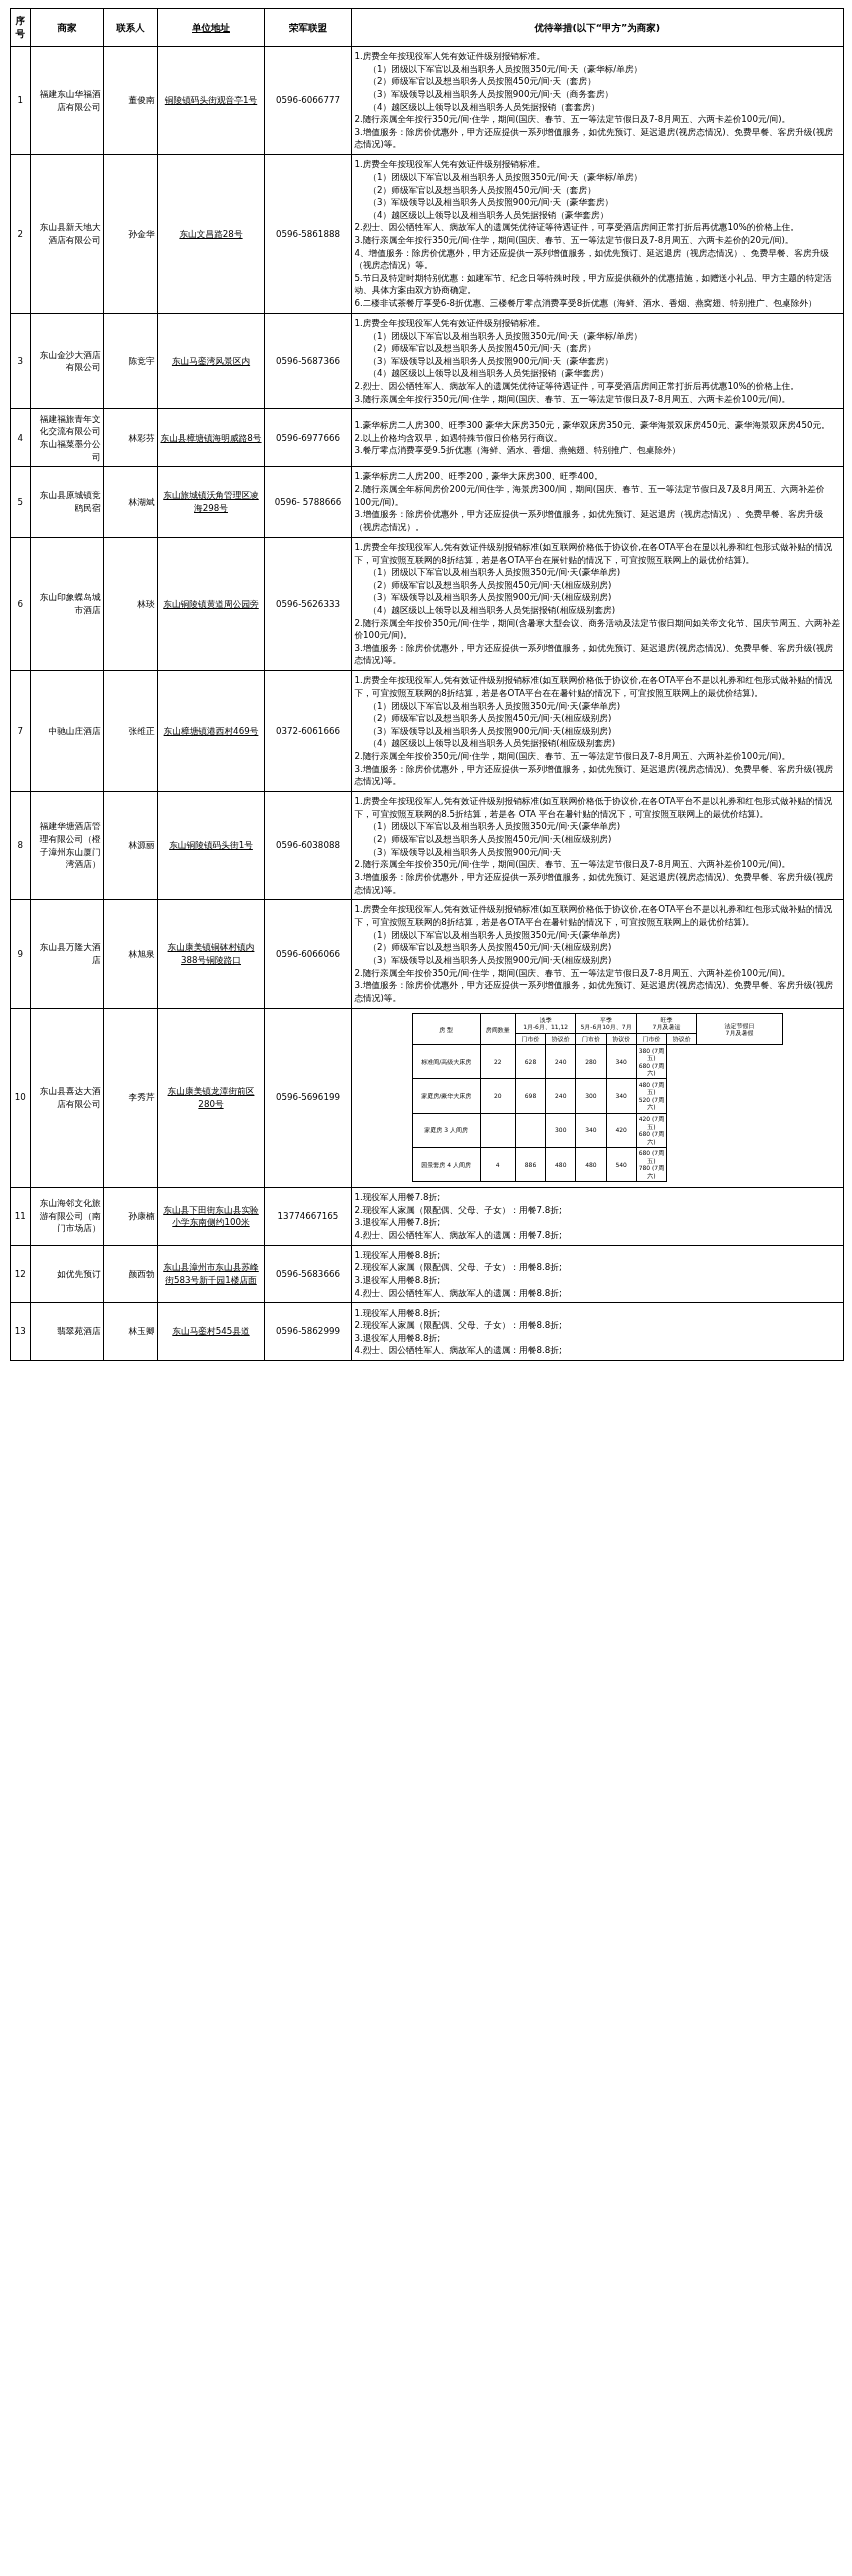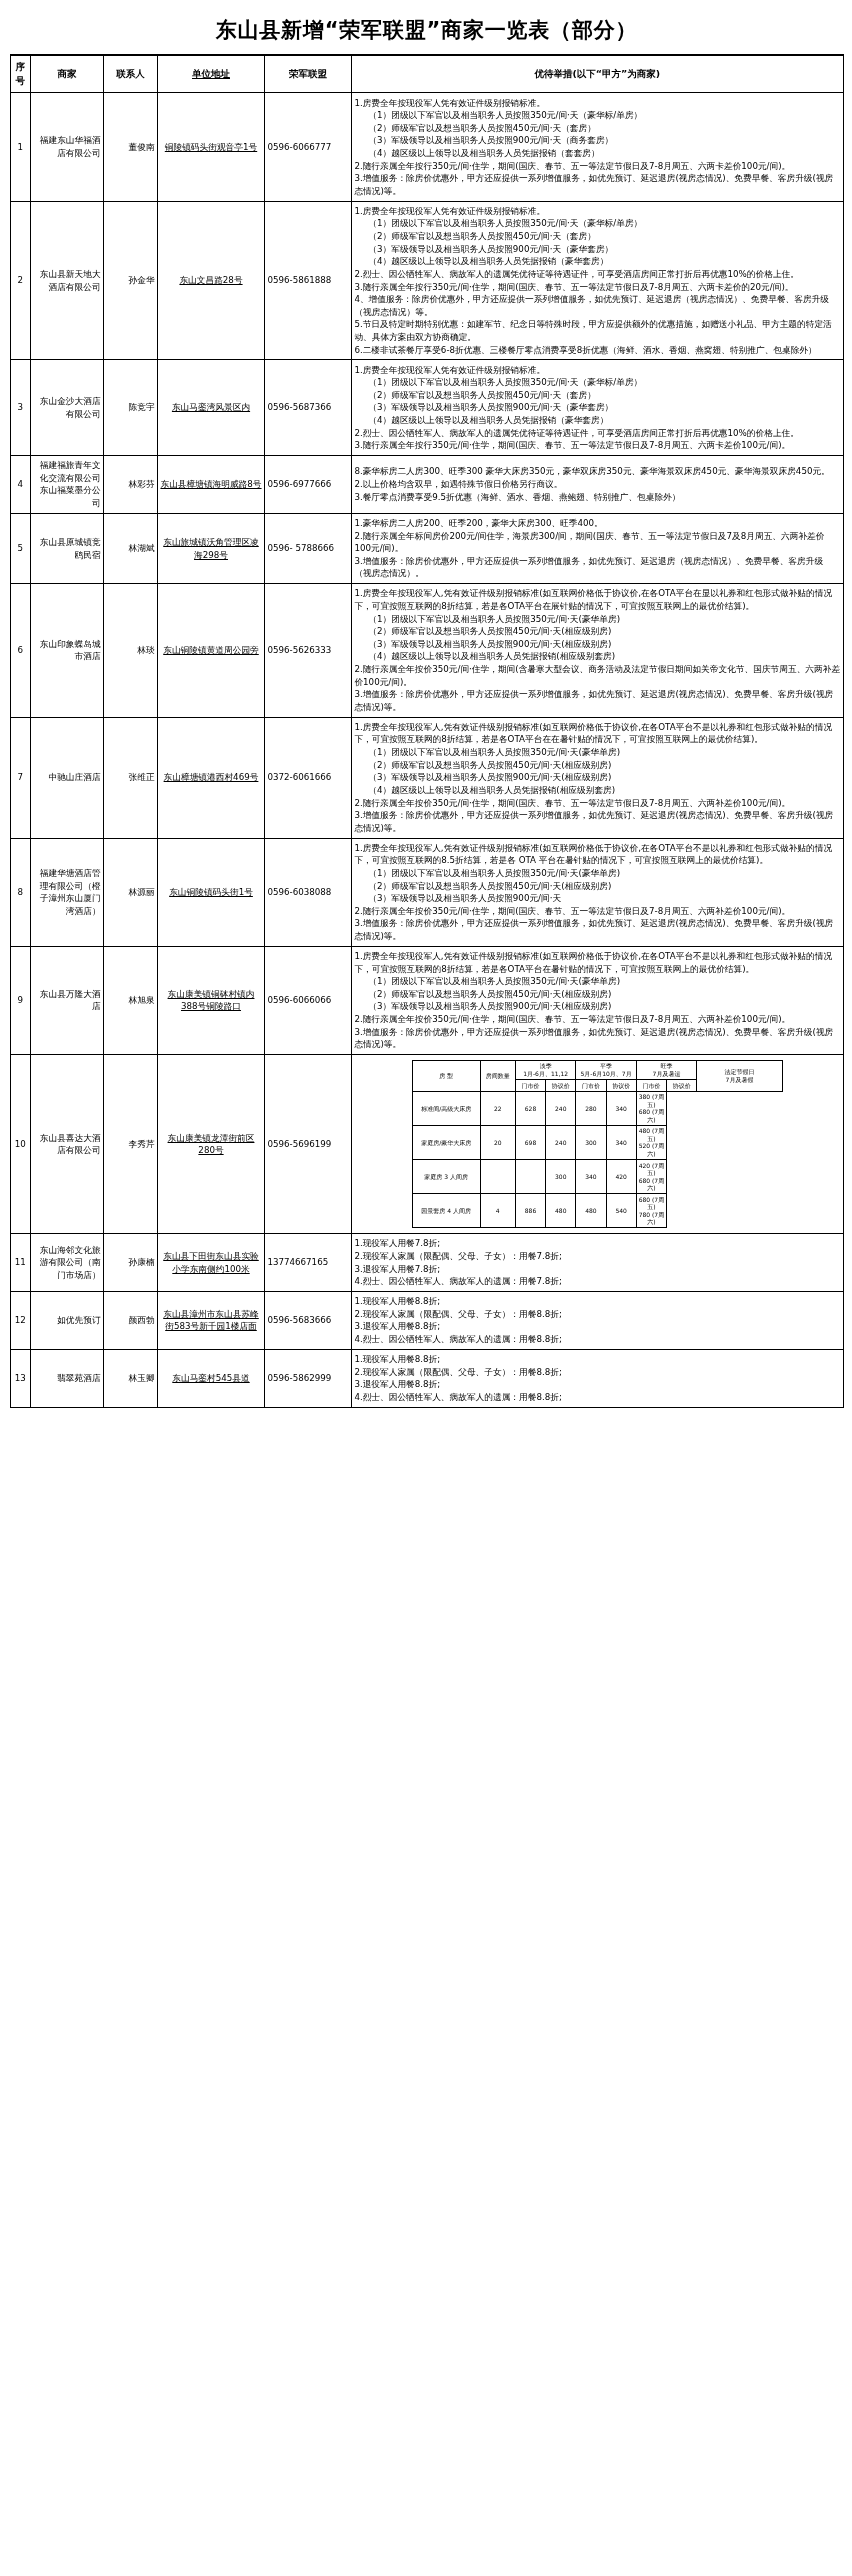--- a/index.html
+++ b/index.html
@@ -41,21 +41,21 @@
   table.main th {
     text-align: center;
     font-weight: bold;
     font-size: 9.5px;
     padding: 4.7px 1.6px;
   }
   .c-idx { width: 20.5px; text-align: center; }
   .c-mer { width: 73px; text-align: right; }
   .c-con { width: 54px; text-align: right; }
   .c-addr { width: 107px; text-align: center; text-decoration: underline; }
-  .c-tel { width: 87px; }
+  .c-tel { width: 87px; text-align: center; }
   .c-pol { width: auto; text-align: left; padding-left: 6.3px; padding-right: 6.3px; }
   .pol-line { display: block; }
   .indent1 { padding-left: 1.6em; display: block; }
   
   table.inner {
     border-collapse: collapse;
     margin: 1.6px auto;
     width: 371px;
     table-layout: fixed;
   }
@@ -73,21 +73,20 @@
   .w3 { width: 41px; }
   .w4 { width: 41px; }
   .w5 { width: 41px; }
   .w8 { width: 58px; }
 </style>
 </head>
 <body>
 
 <div class="page">
 
-  <div class="title">东山县新增“荣军联盟”商家一览表（部分）</div>
 
   <table class="main">
     <thead>
       <tr>
         <th class="c-idx">序号</th>
         <th class="c-mer">商家</th>
         <th class="c-con">联系人</th>
         <th class="c-addr">单位地址</th>
         <th class="c-tel">荣军联盟</th>
         <th class="c-pol">优待举措(以下“甲方”为商家)</th>
@@ -145,21 +144,21 @@
             <span class="pol-line">3.随行亲属全年按行350元/间·住学，期间(国庆、春节、五一等法定节假日及7-8月周五、六两卡差价100元/间)。</span>
           </td>
         </tr>
         <tr>
           <td class="c-idx">4</td>
           <td class="c-mer">福建福旅青年文化交流有限公司东山福菜墨分公司</td>
           <td class="c-con">林彩芬</td>
           <td class="c-addr">东山县樟塘镇海明威路8号</td>
           <td class="c-tel">0596-6977666</td>
           <td class="c-pol">
-            <span class="pol-line">8.豪华标房二人房300、旺季300 豪华大床房350元，豪华双床房350元、豪华海景双床房450元、豪华海景双床房450元。</span>
+            <span class="pol-line">1.豪华标房二人房300、旺季300 豪华大床房350元，豪华双床房350元、豪华海景双床房450元、豪华海景双床房450元。</span>
             <span class="pol-line">2.以上价格均含双早，如遇特殊节假日价格另行商议。</span>
             <span class="pol-line">3.餐厅零点消费享受9.5折优惠（海鲜、酒水、香烟、燕鲍翅、特别推广、包桌除外）</span>
           </td>
         </tr>
         <tr>
           <td class="c-idx">5</td>
           <td class="c-mer">东山县原城镇竞鸥民宿</td>
           <td class="c-con">林湖斌</td>
           <td class="c-addr">东山旅城镇沃角管理区凌海298号</td>
           <td class="c-tel">0596- 5788666</td>

